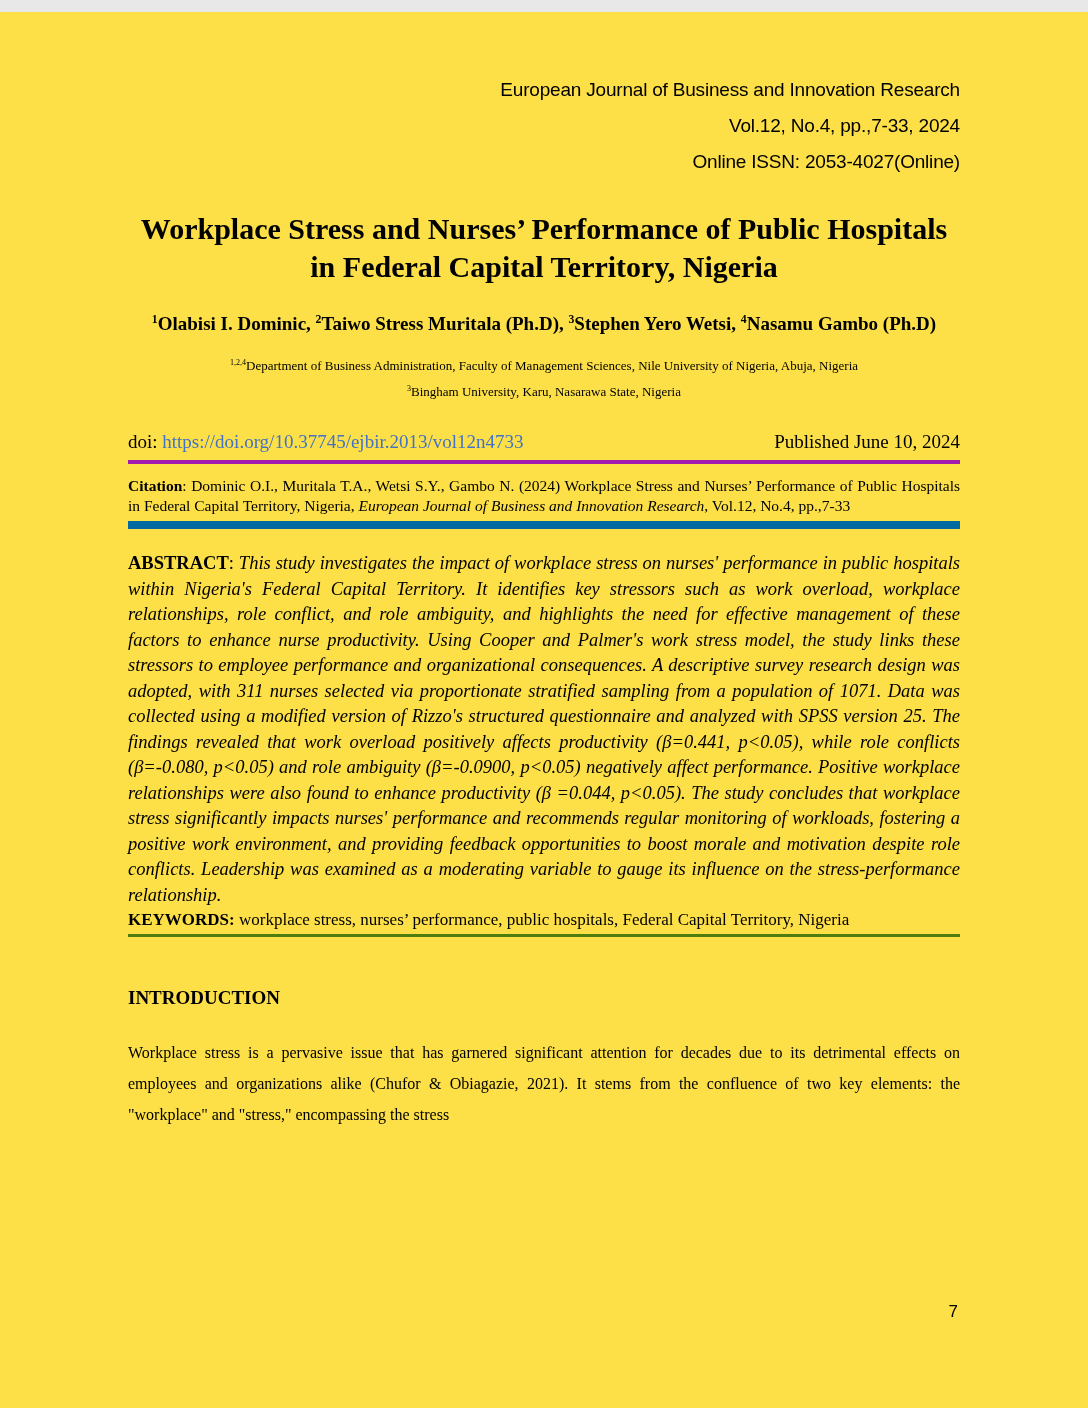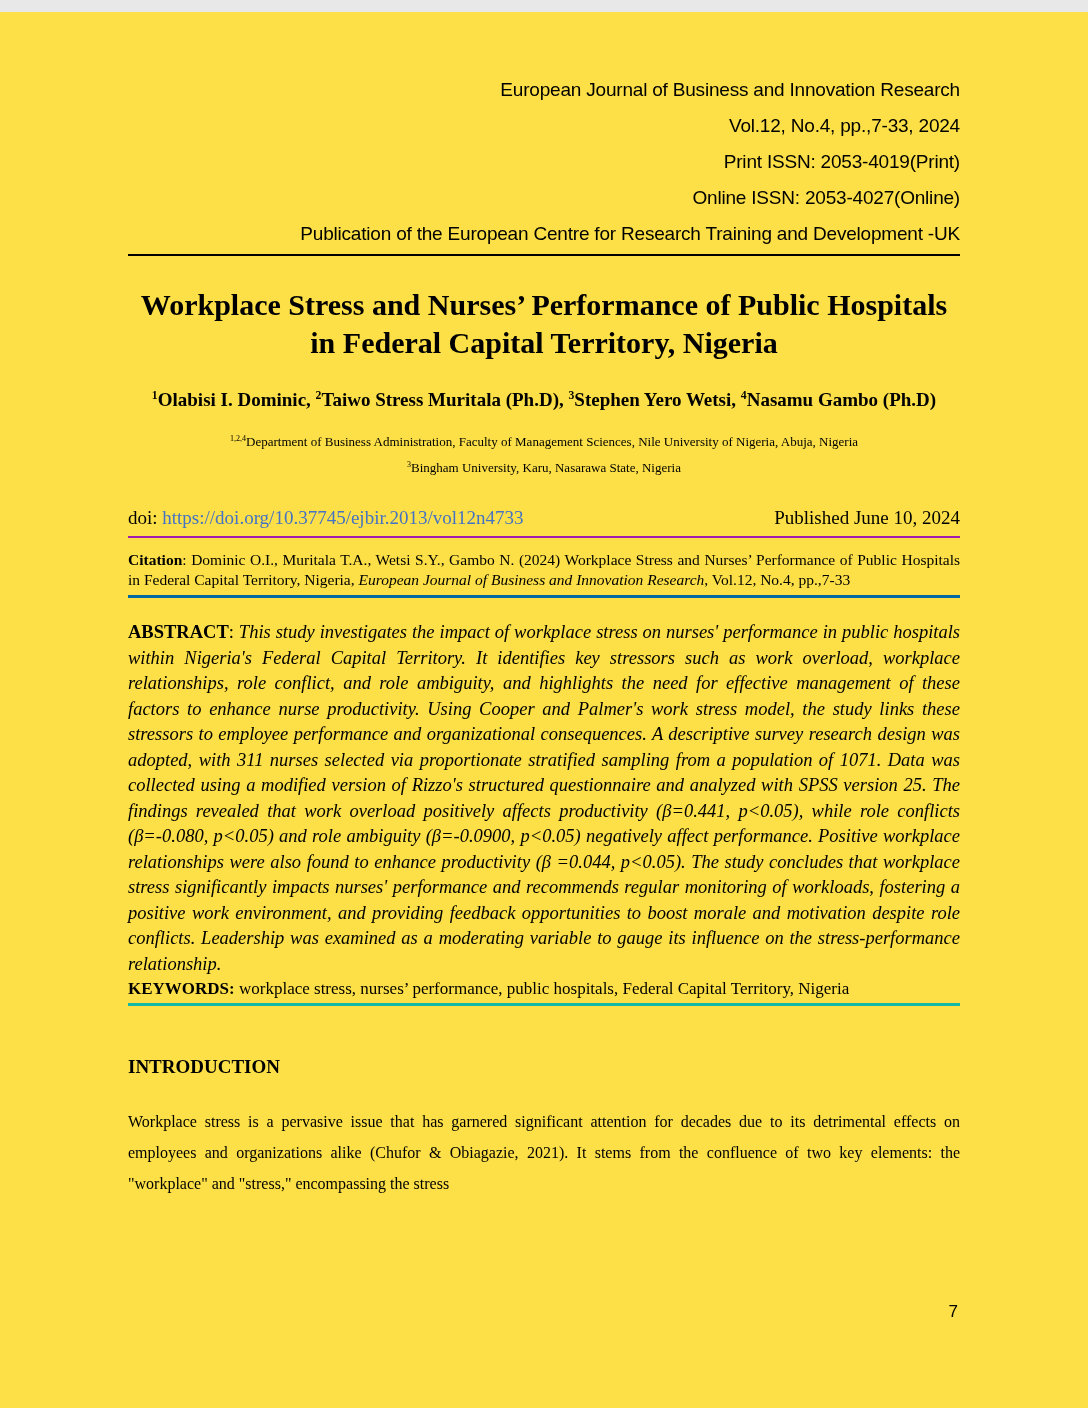--- a/index.html
+++ b/index.html
@@ -58,50 +58,50 @@
     font-size: 13px;
     line-height: 26px;
   }
 
   
   .doi-row {
     margin-top: 26px;
     display: flex;
     justify-content: space-between;
     font-size: 19px;
-    border-bottom: 2px solid #a21caf;
+    border-bottom: 4px solid #a21caf;
     padding-bottom: 7px;
   }
 
   
   .citation {
     margin-top: 12px;
     font-size: 15.5px;
     line-height: 20px;
     text-align: justify;
-    border-bottom: 3px solid #0369a1;
+    border-bottom: 8px solid #0369a1;
     padding-bottom: 5px;
   }
   .citation .label { font-weight: bold; }
   .citation .journal { font-style: italic; }
 
   
   .abstract {
     margin-top: 22px;
     font-size: 18.5px;
     line-height: 25.5px;
     text-align: justify;
   }
   .abstract .label { font-weight: bold; font-style: normal; }
   .abstract .body { font-style: italic; }
 
   .keywords {
     font-size: 17px;
     line-height: 23px;
-    border-bottom: 3px solid #14b8a6;
+    border-bottom: 3px solid #4d7c0f;
     padding-bottom: 3px;
   }
   .keywords .label { font-weight: bold; }
 
   
   .intro-heading {
     margin-top: 50px;
     font-weight: bold;
     font-size: 19px;
   }
@@ -123,23 +123,21 @@
 </style>
 </head>
 <body>
 
 <div class="page">
   <div class="content">
 
     <div class="masthead">
       <div>European Journal of Business and Innovation Research</div>
       <div>Vol.12, No.4, pp.,7-33, 2024</div>
-      <div>Print ISSN: 2053-4019(Print)</div>
       <div>Online ISSN: 2053-4027(Online)</div>
-      <div class="pub-line">Publication of the European Centre for Research Training and Development -UK</div>
     </div>
 
     <h1 class="paper-title">Workplace Stress and Nurses’ Performance of Public Hospitals in Federal Capital Territory, Nigeria</h1>
 
     <div class="authors">
       <span><sup>1</sup><span>Olabisi I. Dominic, </span></span><span><sup>2</sup><span>Taiwo Stress Muritala (Ph.D), </span></span><span><sup>3</sup><span>Stephen Yero Wetsi, </span></span><span><sup>4</sup><span>Nasamu Gambo (Ph.D)</span></span>
     </div>
 
     <div class="affiliations">
       <div><sup>1,2,4</sup><span>Department of Business Administration, Faculty of Management Sciences, Nile University of Nigeria, Abuja, Nigeria</span></div>

